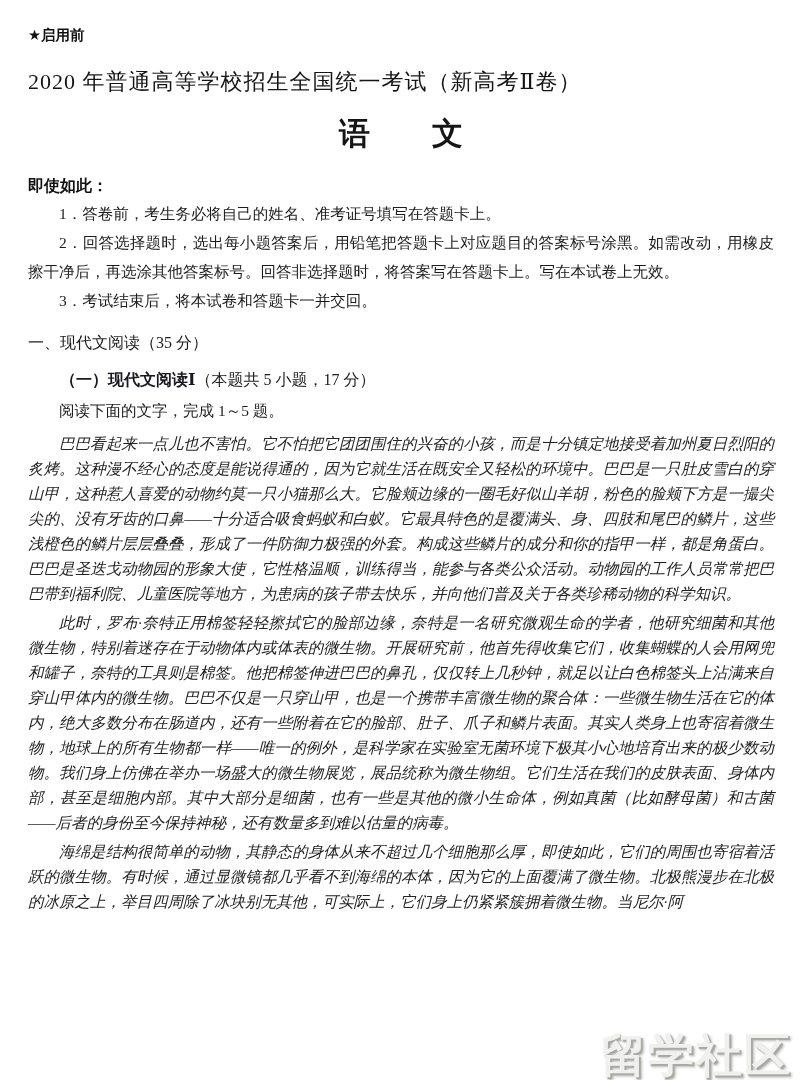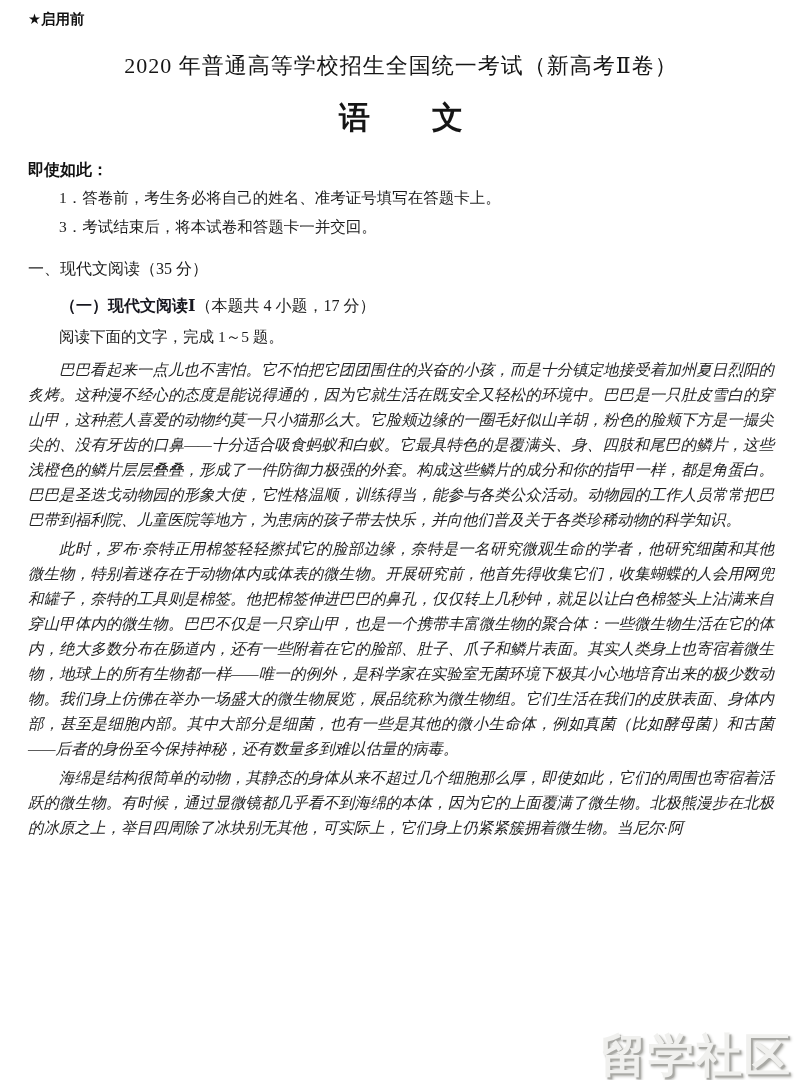--- a/index.html
+++ b/index.html
@@ -6,32 +6,32 @@
   html, body {
     width: 802px; height: 1080px;
     background: #ffffff;
     overflow: hidden;
     font-family: "Liberation Serif", "DejaVu Serif", serif;
     color: #1c1c1c;
   }
   .page {
     position: relative;
     width: 802px; height: 1080px;
-    padding: 10px 28px 0 28px;
+    padding: 26px 28px 0 28px;
     background: #ffffff;
   }
   .pre-note {
     font-family: "Liberation Sans", "DejaVu Sans", sans-serif;
     font-size: 14.5px;
     font-weight: 600;
     color: #111;
     margin-bottom: 22px;
   }
   .exam-title {
-    text-align: center;
+    text-align: left;
     font-size: 22px;
     letter-spacing: 1px;
     color: #151515;
     margin-bottom: 16px;
     font-weight: 500;
   }
   .subject-title {
     text-align: center;
     font-size: 31px;
     font-weight: 600;
@@ -120,27 +120,28 @@
 
   <div class="pre-note">★启用前</div>
 
   <div class="exam-title">2020 年普通高等学校招生全国统一考试（新高考Ⅱ卷）</div>
 
   <div class="subject-title">语　　文</div>
 
   <div class="notice">
     <div class="notice-heading">即使如此：</div>
     <div class="notice-item">1．答卷前，考生务必将自己的姓名、准考证号填写在答题卡上。</div>
+    <div class="notice-item">2．回答选择题时，选出每小题答案后，用铅笔把答题卡上对应题目的答案标号涂黑。如需改动，用橡皮擦干净后，再选涂其他答案标号。回答非选择题时，将答案写在答题卡上。写在本试卷上无效。</div>
     <div class="notice-item">3．考试结束后，将本试卷和答题卡一并交回。</div>
   </div>
 
   <div class="section-heading">一、现代文阅读（35 分）</div>
 
   <div class="subsection-heading">
-    <span class="bold-part">（一）现代文阅读Ⅰ</span><span>（本题共 4 小题，17 分）</span>
+    <span class="bold-part">（一）现代文阅读Ⅰ</span><span>（本题共 5 小题，17 分）</span>
   </div>
 
   <div class="instruction">阅读下面的文字，完成 1～5 题。</div>
 
   <div class="passage">
     <p>巴巴看起来一点儿也不害怕。它不怕把它团团围住的兴奋的小孩，而是十分镇定地接受着加州夏日烈阳的炙烤。这种漫不经心的态度是能说得通的，因为它就生活在既安全又轻松的环境中。巴巴是一只肚皮雪白的穿山甲，这种惹人喜爱的动物约莫一只小猫那么大。它脸颊边缘的一圈毛好似山羊胡，粉色的脸颊下方是一撮尖尖的、没有牙齿的口鼻——十分适合吸食蚂蚁和白蚁。它最具特色的是覆满头、身、四肢和尾巴的鳞片，这些浅橙色的鳞片层层叠叠，形成了一件防御力极强的外套。构成这些鳞片的成分和你的指甲一样，都是角蛋白。巴巴是圣迭戈动物园的形象大使，它性格温顺，训练得当，能参与各类公众活动。动物园的工作人员常常把巴巴带到福利院、儿童医院等地方，为患病的孩子带去快乐，并向他们普及关于各类珍稀动物的科学知识。</p>
     <p>此时，罗布·奈特正用棉签轻轻擦拭它的脸部边缘，奈特是一名研究微观生命的学者，他研究细菌和其他微生物，特别着迷存在于动物体内或体表的微生物。开展研究前，他首先得收集它们，收集蝴蝶的人会用网兜和罐子，奈特的工具则是棉签。他把棉签伸进巴巴的鼻孔，仅仅转上几秒钟，就足以让白色棉签头上沾满来自穿山甲体内的微生物。巴巴不仅是一只穿山甲，也是一个携带丰富微生物的聚合体：一些微生物生活在它的体内，绝大多数分布在肠道内，还有一些附着在它的脸部、肚子、爪子和鳞片表面。其实人类身上也寄宿着微生物，地球上的所有生物都一样——唯一的例外，是科学家在实验室无菌环境下极其小心地培育出来的极少数动物。我们身上仿佛在举办一场盛大的微生物展览，展品统称为微生物组。它们生活在我们的皮肤表面、身体内部，甚至是细胞内部。其中大部分是细菌，也有一些是其他的微小生命体，例如真菌（比如酵母菌）和古菌——后者的身份至今保持神秘，还有数量多到难以估量的病毒。</p>
     <p>海绵是结构很简单的动物，其静态的身体从来不超过几个细胞那么厚，即使如此，它们的周围也寄宿着活跃的微生物。有时候，通过显微镜都几乎看不到海绵的本体，因为它的上面覆满了微生物。北极熊漫步在北极的冰原之上，举目四周除了冰块别无其他，可实际上，它们身上仍紧紧簇拥着微生物。当尼尔·阿</p>
   </div>
 

